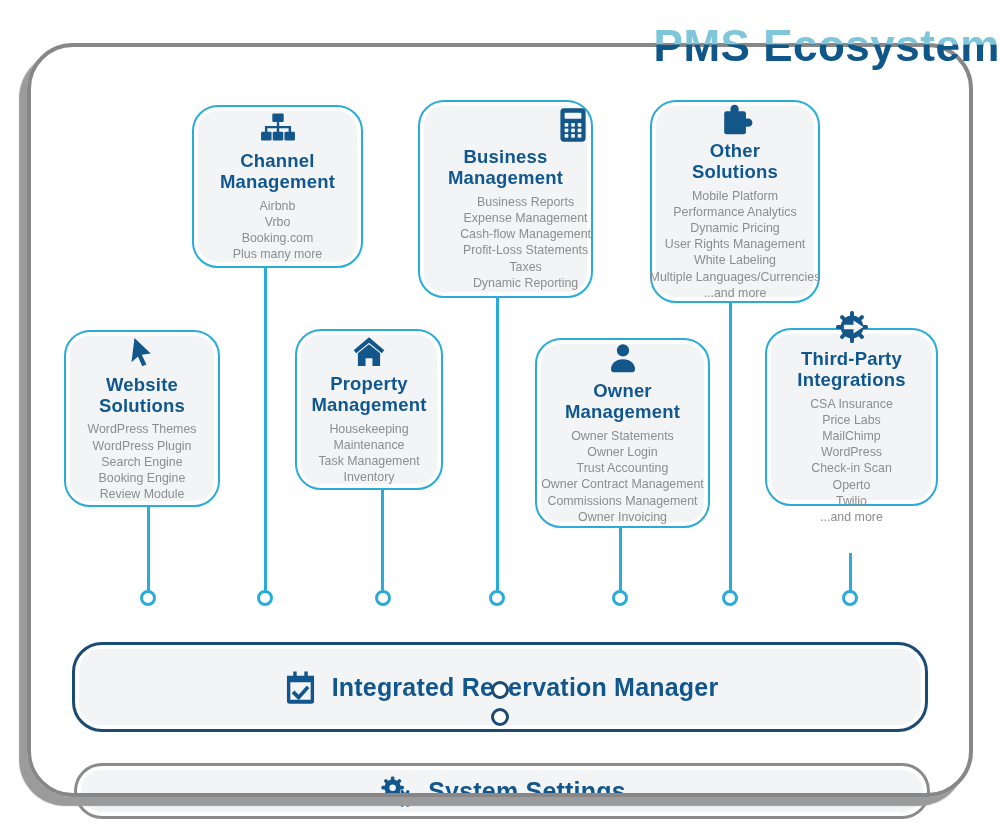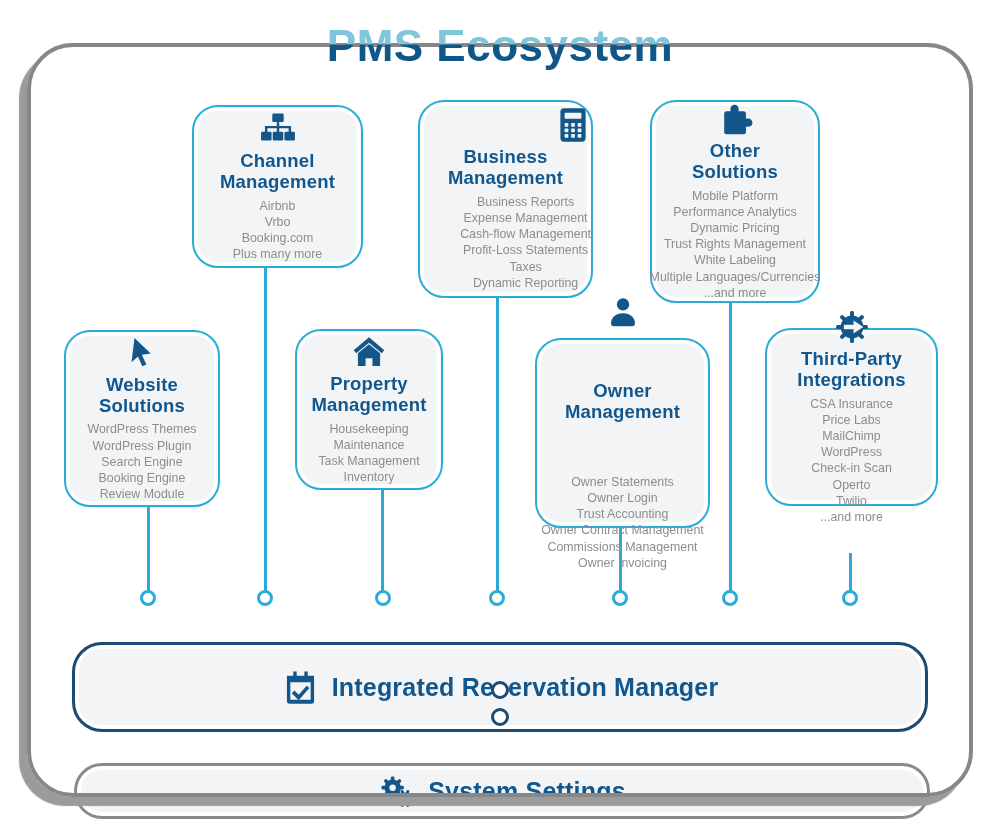--- a/index.html
+++ b/index.html
@@ -6,21 +6,21 @@
   html,body { background:#ffffff; }
   body { font-family: "Liberation Sans", sans-serif; }
   #stage { position:relative; width:1000px; height:840px; background:#fff; overflow:hidden; }
 
   
   .frame { position:absolute; left:27px; top:43px; width:946px; height:754px;
            border:4px solid #878787; border-radius:46px;
            box-shadow:-8px 9px 1px #9b9b9b; z-index:6; pointer-events:none; }
 
   
-  .title { position:absolute; left:0; right:0; top:20px; text-align:center;
+  .title { position:absolute; left:0; right:0; top:20px; text-align:right;
            font-size:44px; font-weight:bold; letter-spacing:.5px; line-height:52px;
            z-index:10; white-space:nowrap; }
   .t-top    { color:#7fc6db; clip-path: inset(0 0 53% 0); }
   .t-bottom { color:#0f5689; clip-path: inset(47% 0 0 0); }
 
   
   .box { position:absolute; background:#fff; border:2.5px solid #2bacd8; border-radius:26px;
          z-index:2; display:flex; flex-direction:column; align-items:center; justify-content:center; }
   .box::before { content:""; position:absolute; inset:4px; background:#f3f4f5; border-radius:19px; }
   .box > * { position:relative; }
@@ -28,21 +28,21 @@
   .box .icon svg { width:100%; height:100%; display:block; }
   .box h3 { font-size:18.5px; line-height:1.16; color:#11578f; text-align:center;
             padding:0 14px; margin-bottom:5px; letter-spacing:.2px; }
   .box .items { display:flex; flex-direction:column; align-items:center; }
   .box .items div { font-size:12.4px; line-height:16.2px; color:#8d8d8d; white-space:nowrap; }
 
   .pos-website  { left:64px;  top:330px; width:156px; height:177px; }
   .pos-channel  { left:192px; top:105px; width:171px; height:163px; }
   .pos-property { left:295px; top:329px; width:148px; height:161px; }
   .pos-business { left:418px; top:100px; width:175px; height:198px;align-items:flex-end; }
-  .pos-owner    { left:535px; top:338px; width:175px; height:190px;gap:46px; }
+  .pos-owner    { left:535px; top:338px; width:175px; height:190px; }
   .pos-other    { left:650px; top:100px; width:170px; height:203px; }
   .pos-third    { left:765px; top:328px; width:173px; height:178px; }
 
   
   .conn { position:absolute; width:3px; background:#2bacd8; z-index:1; }
   .node { position:absolute; width:16px; height:16px; border:3px solid #2bacd8;
           background:#fff; border-radius:50%; z-index:3; }
   .conn-navy { position:absolute; width:4px; background:#1b4b73; z-index:1; }
   .node-navy { position:absolute; width:18px; height:18px; border:3.5px solid #1b4b73;
                background:#fff; border-radius:50%; z-index:3; }
@@ -142,21 +142,21 @@
     <span class="icon">
       <svg viewBox="0 0 25 24" fill="currentColor">
         <path d="M9.3 5.1 C9.3 3.2 10.5 1.9 12.2 1.9 c1.7 0 2.9 1.3 2.9 3.2 0 .4-.1.9-.2 1.3 h3.6 c.9 0 1.6.7 1.6 1.6 v3.6 c.4-.1.9-.2 1.3-.2 1.9 0 3.2 1.2 3.2 2.9 0 1.7-1.3 2.9-3.2 2.9 -.4 0-.9-.1-1.3-.2 v3.8 c0 .9-.7 1.6-1.6 1.6 H6.6 c-.9 0-1.6-.7-1.6-1.6 V8 c0-.9.7-1.6 1.6-1.6 h2.9 c-.1-.4-.2-.9-.2-1.3 z"></path>
       </svg>
     </span>
     <h3>Other Solutions</h3>
     <div class="items">
       <div>Mobile Platform</div>
       <div>Performance Analytics</div>
       <div>Dynamic Pricing</div>
-      <div>Trust Rights Management</div>
+      <div>User Rights Management</div>
       <div>White Labeling</div>
       <div>Multiple Languages/Currencies</div>
       <div>...and more</div>
     </div>
   </div>
 
   <div class="box pos-website">
     <span class="icon">
       <svg viewBox="0 0 24 24" fill="currentColor">
         <path d="M7 2 L17.8 12.4 L11.9 13.1 L14.9 19.6 L12.2 20.8 L9.3 14.3 L5 18.2 Z"></path>

